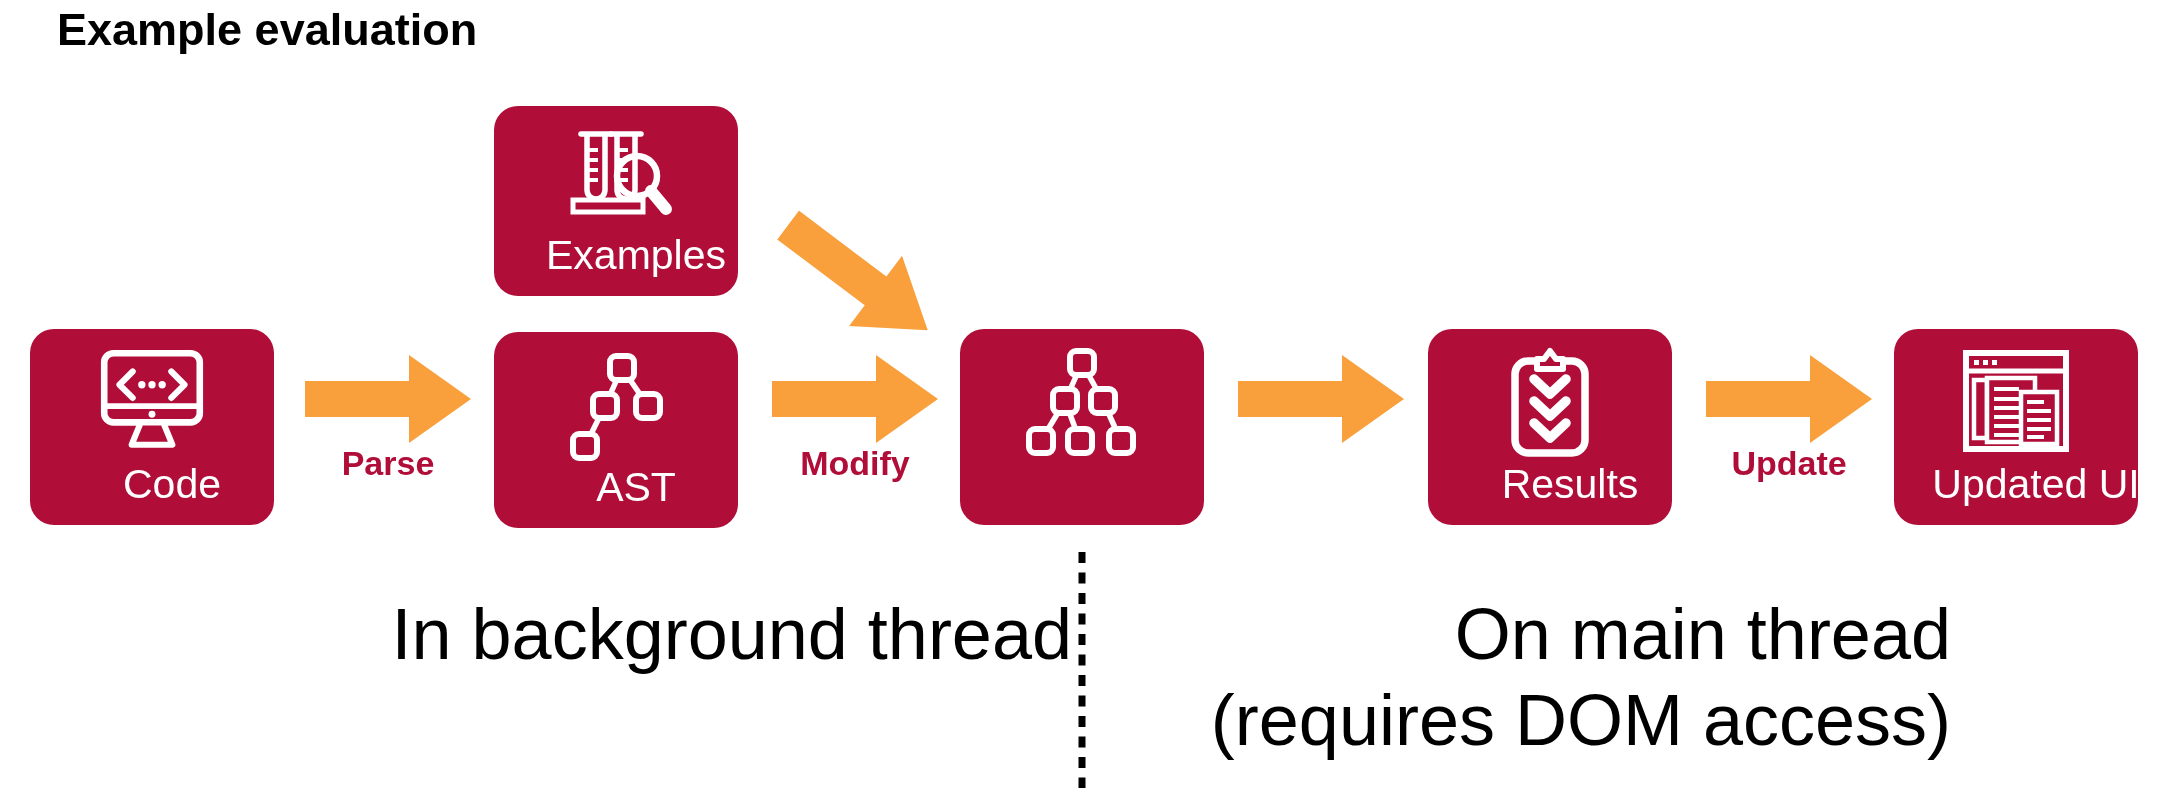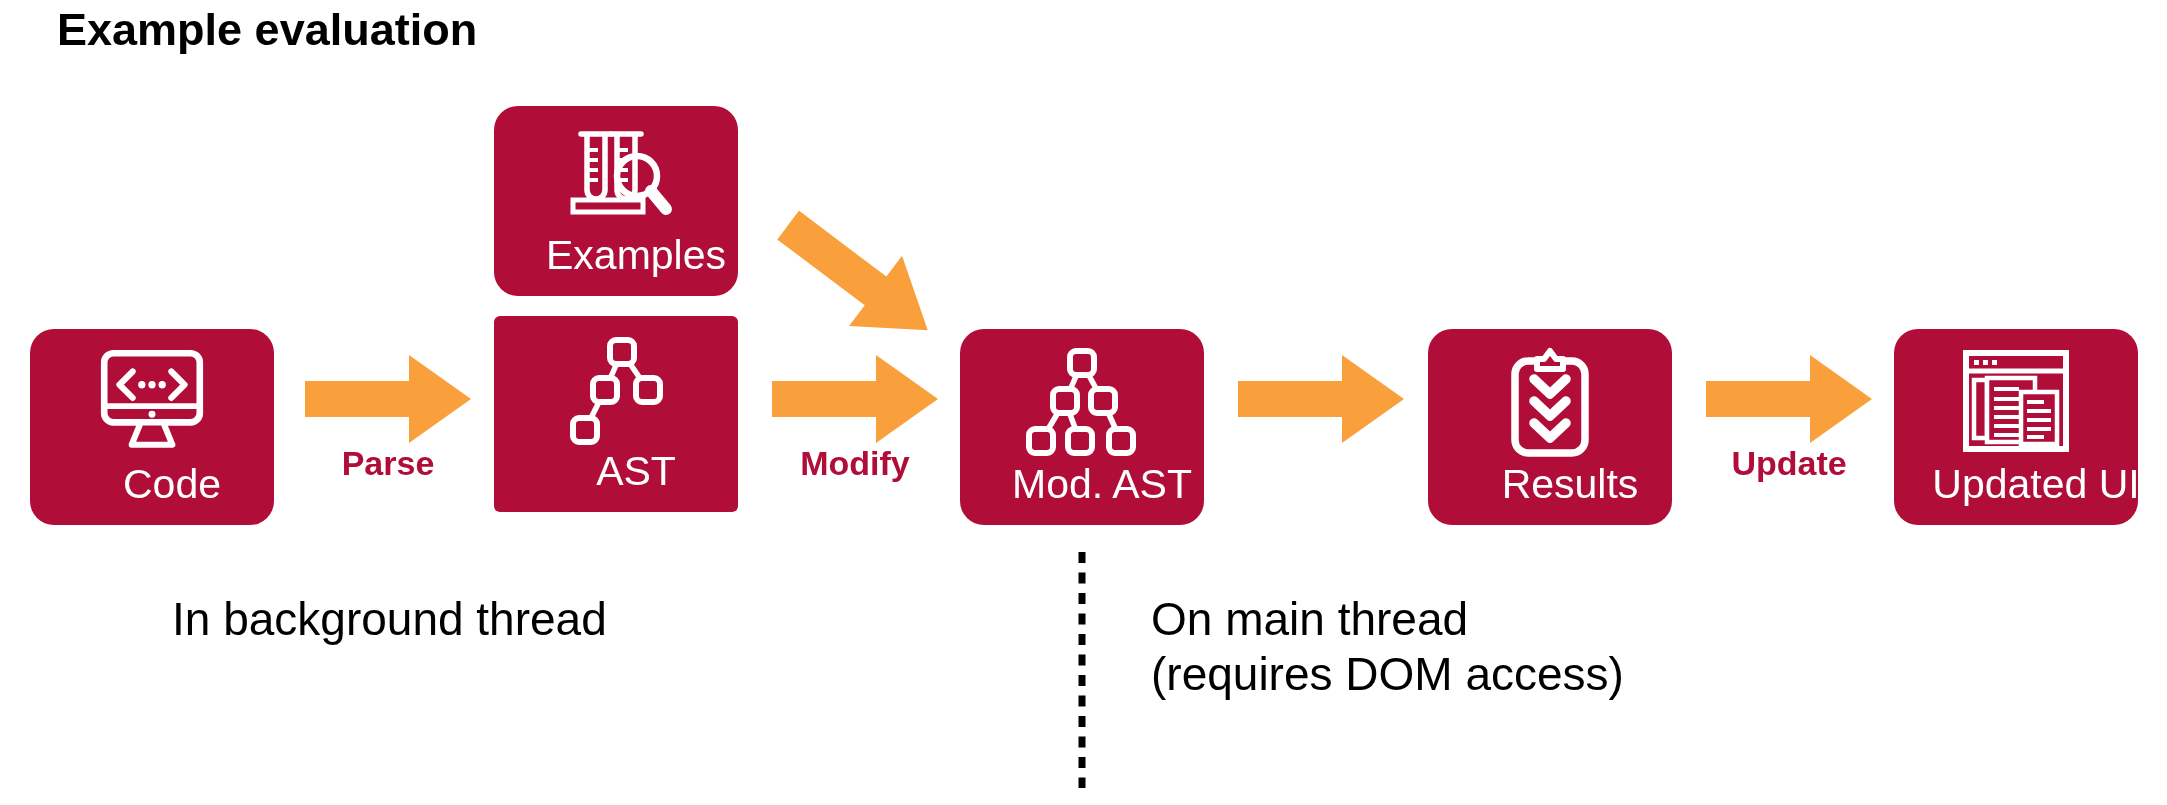--- a/index.html
+++ b/index.html
@@ -40,22 +40,22 @@
   .arrow svg{display:block;width:100%;height:100%;}
   .arrow-shape{fill:var(--orange);}
   .edge-label{
     position:absolute;width:320px;top:444px;
     text-align:center;
     color:var(--crimson);
     font-size:34px;font-weight:700;white-space:nowrap;
   }
   .caption{
     position:absolute;
-    color:var(--ink);font-size:46px;font-weight:400;
-    text-align:left;line-height:1.19;
+    color:var(--ink);font-size:72px;font-weight:400;
+    text-align:right;line-height:1.19;
   }
   .dashed-line{position:absolute;left:1076px;top:548px;}
   .icon svg{display:block;}
   .wht{stroke:#ffffff;fill:none;}
   .wht-fill{fill:#ffffff;stroke:none;}
   .crim-fill{fill:var(--crimson);}
 </style>
 </head>
 <body>
 
@@ -100,21 +100,21 @@
         <line class="wht" x1="68" y1="50" x2="77" y2="50" stroke-width="4"></line>
         <line class="wht" x1="68" y1="60" x2="77" y2="60" stroke-width="4"></line>
 
         <circle class="wht" cx="86" cy="56" r="20" stroke-width="6.5"></circle>
         <line class="wht" x1="100" y1="71" x2="115" y2="89" stroke-width="12" stroke-linecap="round"></line>
       </svg>
     </span>
     <span class="node-label">Examples</span>
   </div>
 
-  <div class="node" style="left:494px;top:316px;border-radius:6px;">
+  <div class="node" style="left:494px;top:332px;">
     <span class="icon">
       <svg width="112" height="116" viewBox="0 0 112 116">
         <line class="wht" x1="62" y1="18" x2="45" y2="56" stroke-width="5.5"></line>
         <line class="wht" x1="62" y1="18" x2="88" y2="56" stroke-width="5.5"></line>
         <line class="wht" x1="45" y1="56" x2="25" y2="96" stroke-width="5.5"></line>
         <rect class="wht crim-fill" x="50" y="6" width="24" height="24" rx="6" stroke-width="6"></rect>
         <rect class="wht crim-fill" x="33" y="44" width="24" height="24" rx="6" stroke-width="6"></rect>
         <rect class="wht crim-fill" x="76" y="44" width="24" height="24" rx="6" stroke-width="6"></rect>
         <rect class="wht crim-fill" x="13" y="84" width="24" height="24" rx="6" stroke-width="6"></rect>
       </svg>
@@ -131,21 +131,20 @@
         <line class="wht" x1="47" y1="54" x2="62" y2="94" stroke-width="5.5"></line>
         <line class="wht" x1="85" y1="54" x2="103" y2="94" stroke-width="5.5"></line>
         <rect class="wht crim-fill" x="52" y="4" width="24" height="24" rx="6" stroke-width="6"></rect>
         <rect class="wht crim-fill" x="35" y="42" width="24" height="24" rx="6" stroke-width="6"></rect>
         <rect class="wht crim-fill" x="73" y="42" width="24" height="24" rx="6" stroke-width="6"></rect>
         <rect class="wht crim-fill" x="11" y="82" width="24" height="24" rx="6" stroke-width="6"></rect>
         <rect class="wht crim-fill" x="50" y="82" width="24" height="24" rx="6" stroke-width="6"></rect>
         <rect class="wht crim-fill" x="91" y="82" width="24" height="24" rx="6" stroke-width="6"></rect>
       </svg>
     </span>
-    <span class="node-label">Mod. AST</span>
   </div>
 
   <div class="node" style="left:1428px;top:329px;">
     <span class="icon">
       <svg width="104" height="114" viewBox="0 0 104 114">
         <rect class="wht" x="17" y="14" width="70" height="92" rx="13" stroke-width="7.5"></rect>
         <polygon class="wht crim-fill" points="39,22 39,12 46,12 52,4 58,12 65,12 65,22" stroke-width="6" stroke-linejoin="round"></polygon>
         <polyline class="wht" points="36,32 52,47 68,32" stroke-width="9.5" stroke-linecap="round" stroke-linejoin="round"></polyline>
         <polyline class="wht" points="36,54 52,69 68,54" stroke-width="9.5" stroke-linecap="round" stroke-linejoin="round"></polyline>
         <polyline class="wht" points="36,76 52,91 68,76" stroke-width="9.5" stroke-linecap="round" stroke-linejoin="round"></polyline>

